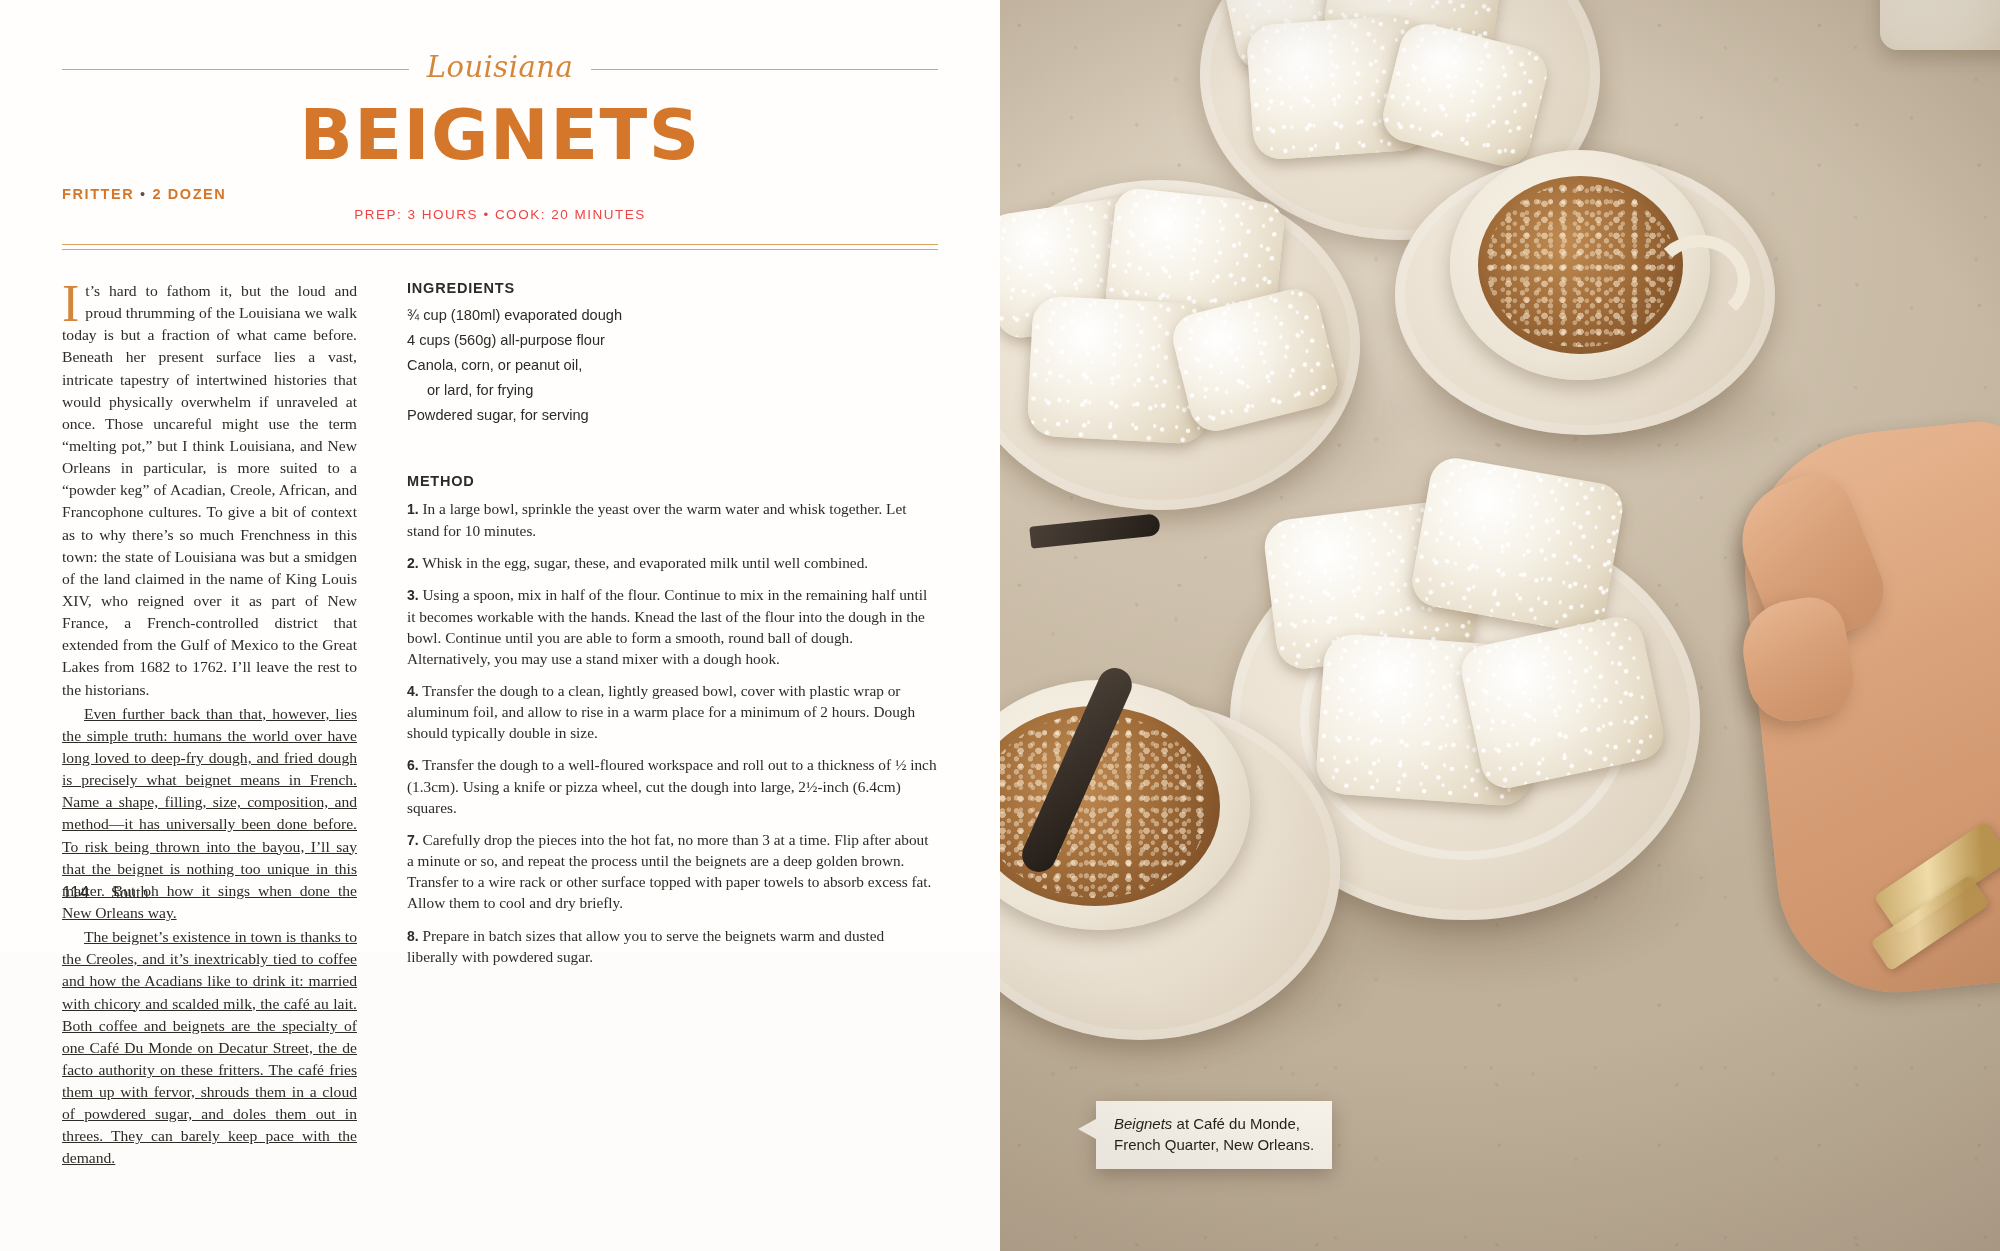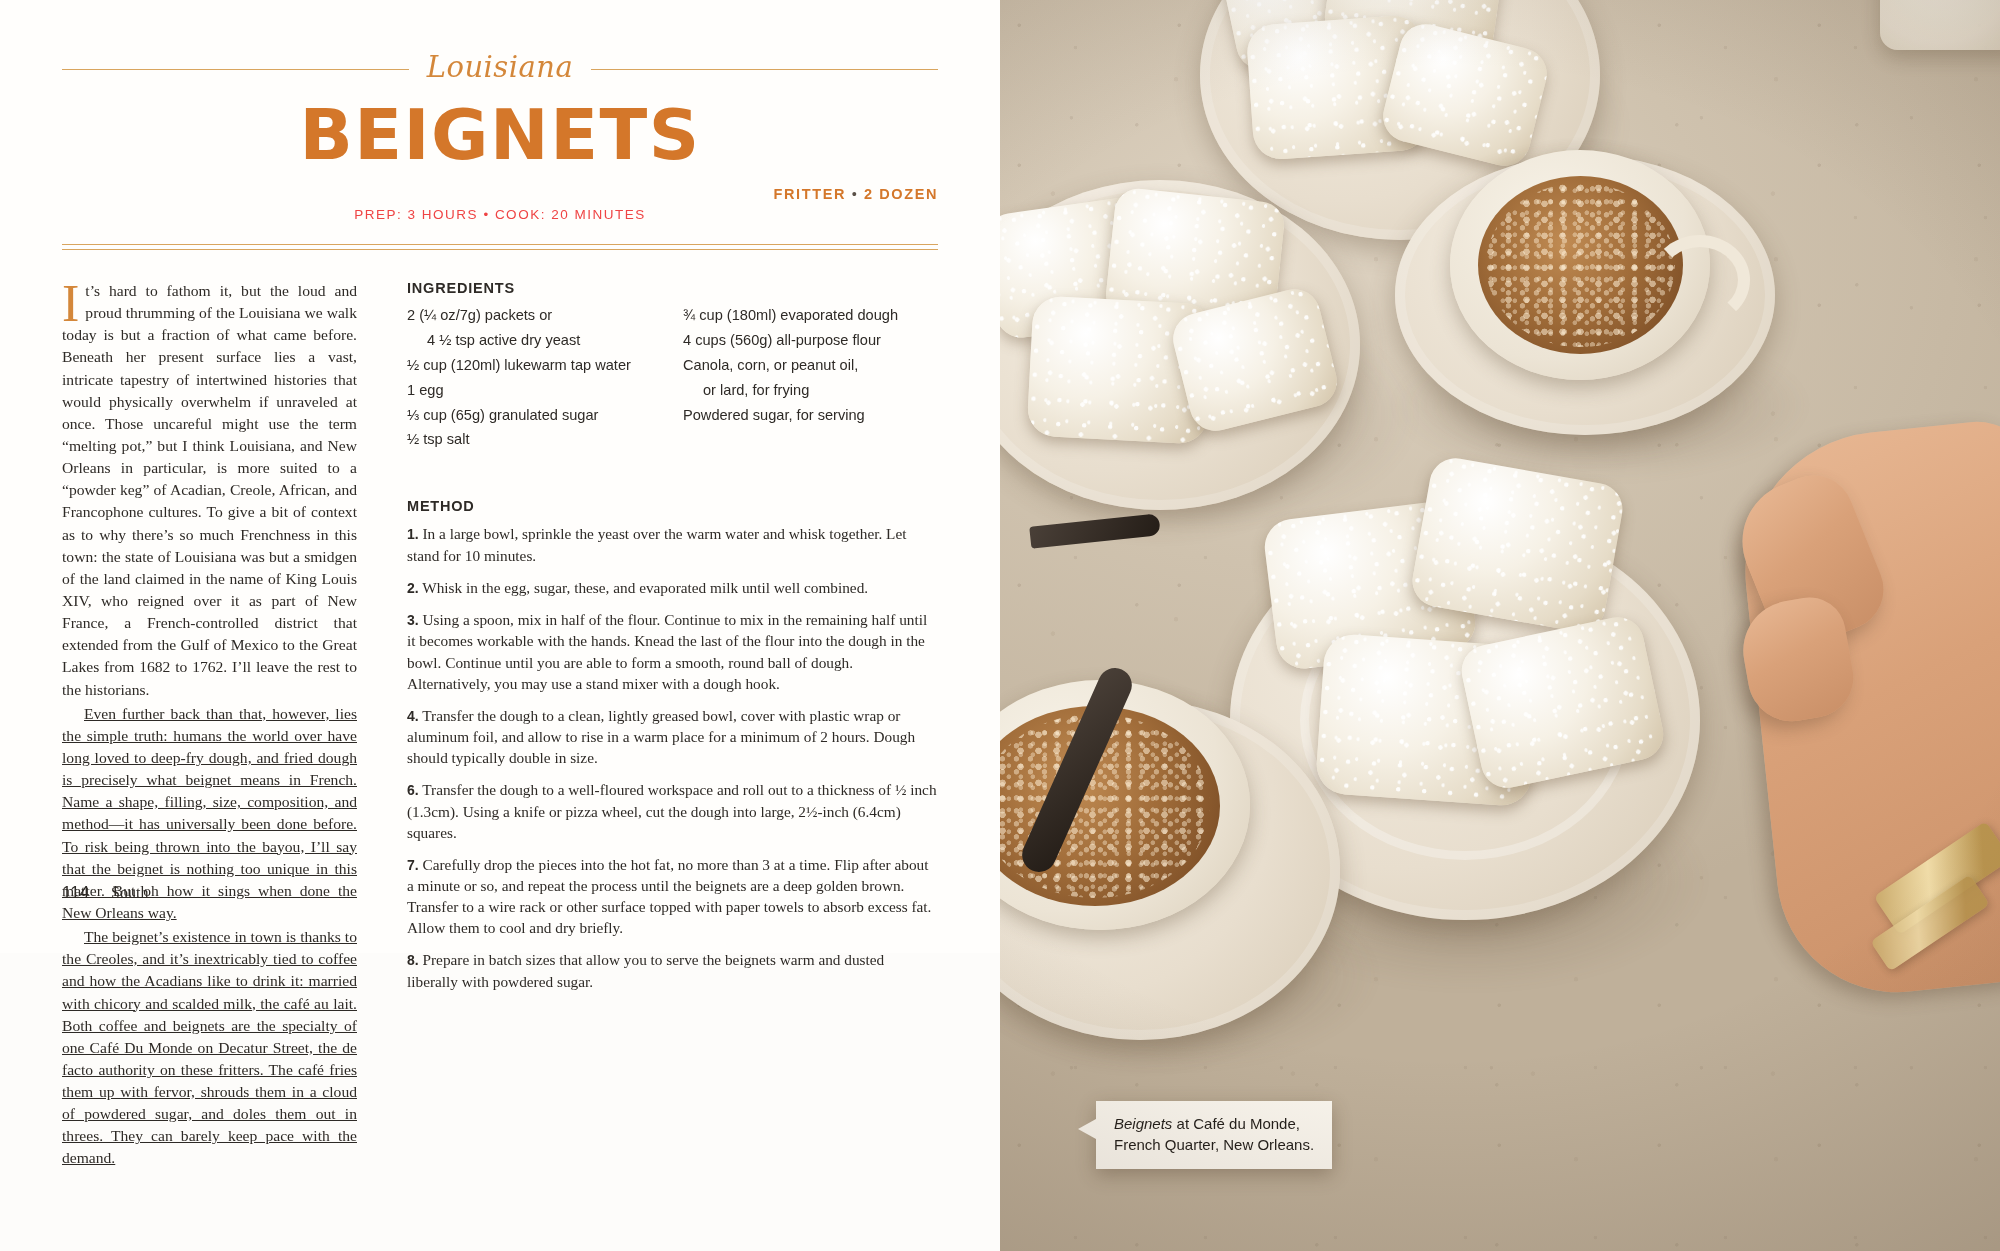--- a/index.html
+++ b/index.html
@@ -48,21 +48,21 @@
     text-align: center;
     font-family: "DejaVu Sans", sans-serif;
     font-weight: bold;
     color: #d4772a;
     font-size: 70px;
     letter-spacing: 1.5px;
     line-height: 1;
     margin-top: 14px;
   }
   .meta-line1 {
-    text-align: right;
+    text-align: left;
     font-family: "Liberation Sans", sans-serif;
     font-size: 14.5px;
     letter-spacing: 1.6px;
     margin-top: 16px;
     color: #5a5148;
   }
   .meta-line1 .strong { color: #d4772a; font-weight: bold; }
   .meta-line2 {
     text-align: center;
     font-family: "Liberation Sans", sans-serif;
@@ -335,28 +335,20 @@
           <p>The beignet’s existence in town is thanks to the Creoles, and it’s inextricably tied to coffee and how the Acadians like to drink it: married with chicory and scalded milk, the café au lait. Both coffee and beignets are the specialty of one Café Du Monde on Decatur Street, the de facto authority on these fritters. The café fries them up with fervor, shrouds them in a cloud of powdered sugar, and doles them out in threes. They can barely keep pace with the demand.</p>
         </div>
       </div>
 
       <div class="col-right">
 
         <div>
           <div class="section-head">INGREDIENTS</div>
           <div class="ing-grid">
             <div class="ing-col">
-              <div class="ing-item">2 (¼ oz/7g) packets or</div>
-              <div class="ing-item ing-sub">4 ½ tsp active dry yeast</div>
-              <div class="ing-item">½ cup (120ml) lukewarm tap water</div>
-              <div class="ing-item">1 egg</div>
-              <div class="ing-item">⅓ cup (65g) granulated sugar</div>
-              <div class="ing-item">½ tsp salt</div>
-            </div>
-            <div class="ing-col">
               <div class="ing-item">¾ cup (180ml) evaporated dough</div>
               <div class="ing-item">4 cups (560g) all-purpose flour</div>
               <div class="ing-item">Canola, corn, or peanut oil,</div>
               <div class="ing-item ing-sub">or lard, for frying</div>
               <div class="ing-item">Powdered sugar, for serving</div>
             </div>
           </div>
         </div>
 
         <div class="method">

